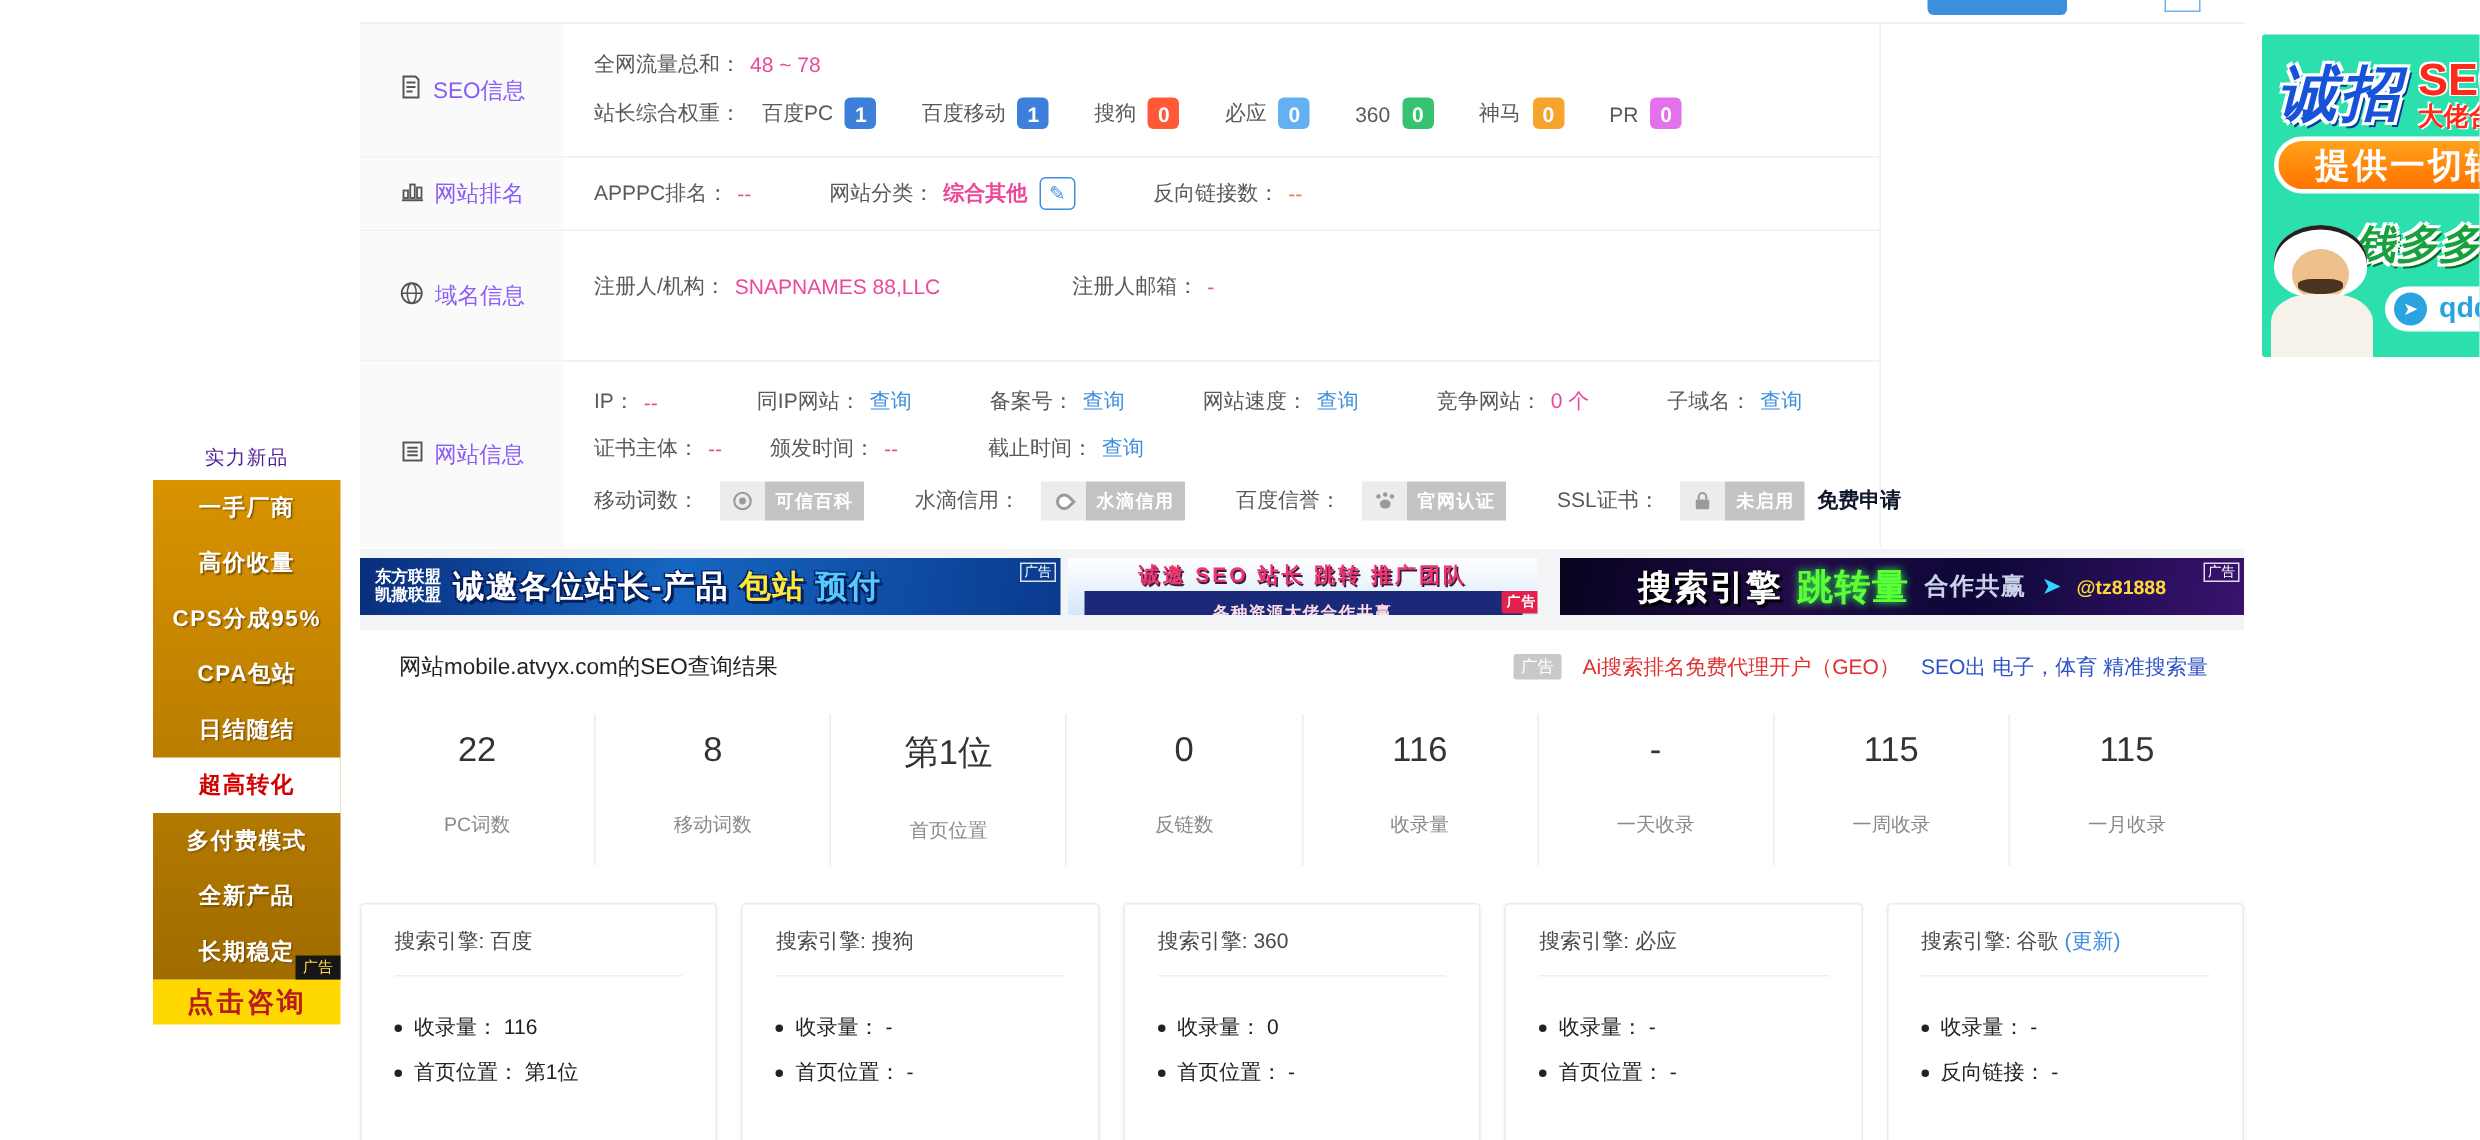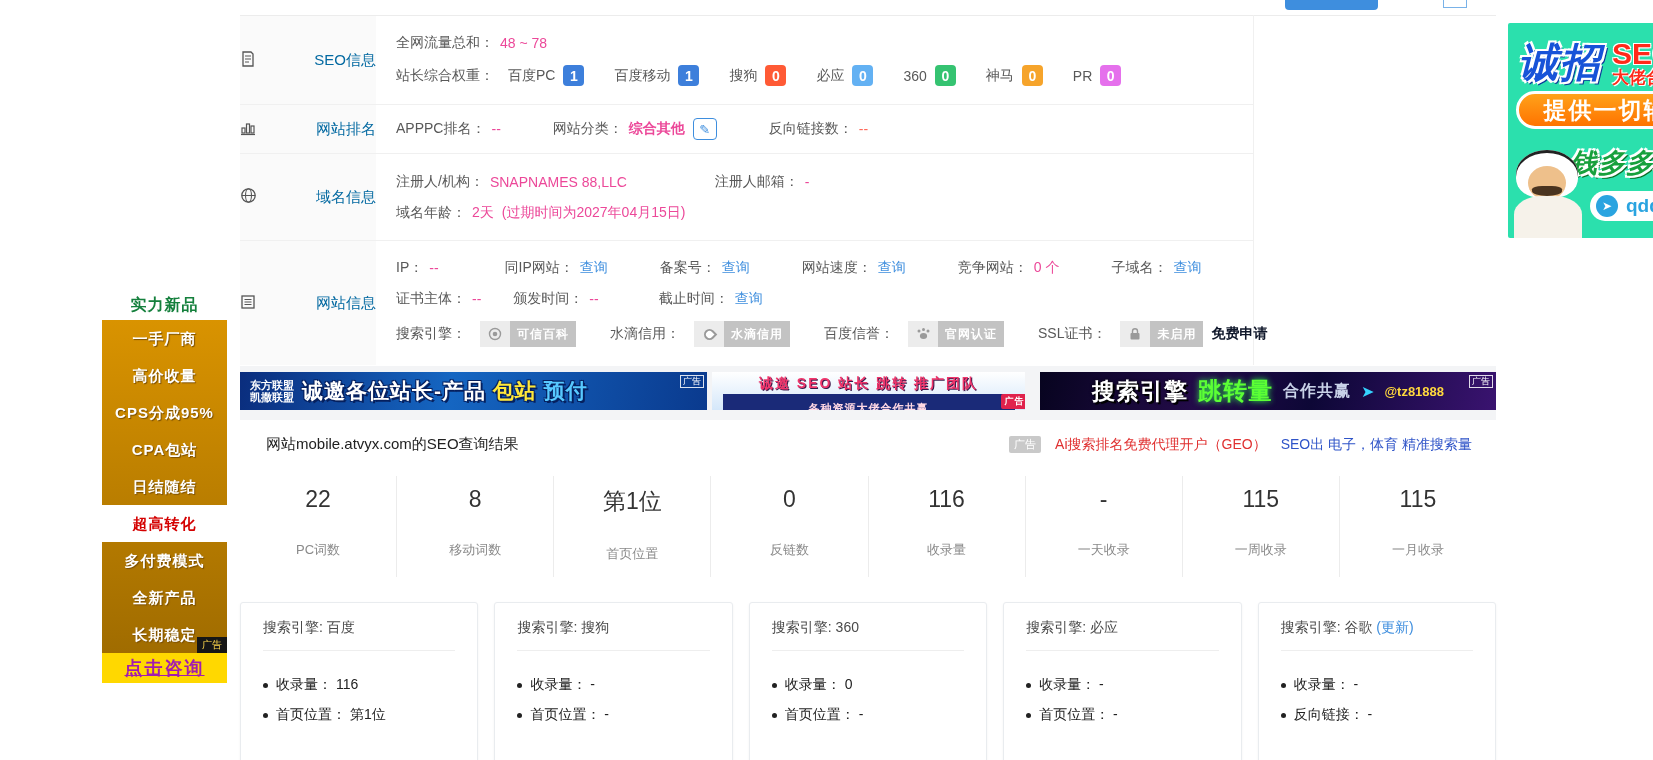--- a/index.html
+++ b/index.html
@@ -12,21 +12,21 @@
   
   .info-panel { position:absolute; left:240px; top:0; width:1256px; height:366px; background:#fff; }
   .info-panel .top-border { position:absolute; top:15px; left:0; right:0; height:1px; background:#ececec; }
   .frag-btn { position:absolute; top:0; left:1045px; width:93px; height:10px; background:#3e8ede; border-radius:0 0 4px 4px; }
   .frag-box { position:absolute; top:0; left:1203px; width:24px; height:8px; background:#fff; border:1px solid #79b2e8; border-top:none; }
   .v-sep { position:absolute; left:1013px; top:15px; height:350px; width:1px; background:#f0f0f0; }
 
   .info-rows { position:absolute; top:16px; left:0; width:1013px; }
   .info-row { display:flex; border-bottom:1px solid #f0f0f0; }
   .info-row:last-child { border-bottom:none; }
-  .row-label { width:136px; background:#fafafa; display:flex; align-items:center; justify-content:space-between; gap:7px; color:#0369a1; font-size:15px; flex-shrink:0; }
+  .row-label { width:136px; background:#fafafa; display:flex; align-items:center; justify-content:center; gap:7px; color:#8b5cf6; font-size:15px; flex-shrink:0; }
   .row-label svg { flex-shrink:0; }
   .row-content { flex:1; padding:0 0 0 20px; display:flex; flex-direction:column; justify-content:center; }
   .c-line { display:flex; align-items:center; font-size:14px; color:#595959; white-space:nowrap; }
   .c-line .lbl { color:#595959; margin-right:6px; }
   .c-line .val { color:#ec4899; }
   .c-line .seg { margin-right:52px; display:flex; align-items:center; }
   .link { color:#3e8ede; cursor:pointer; text-decoration:none; }
   .red-val { color:#ff6a5b; }
 
   .h-seo { height:89px; } .h-rank { height:49px; } .h-domain { height:87px; } .h-site { height:124px; }
@@ -67,26 +67,26 @@
   .ra-tg-circle { width:22px; height:22px; border-radius:50%; background:#2aa4e0; color:#fff; display:flex; align-items:center; justify-content:center; font-size:12px; }
   .ra-tg-name { color:#2aa4e0; font-weight:bold; font-size:19px; margin-left:8px; }
   .mascot { position:absolute; bottom:-4px; left:2px; width:78px; height:92px; }
   .mascot .scarf { position:absolute; top:0; left:6px; width:62px; height:48px; background:#fff; border-radius:50% 50% 40% 40%; box-shadow:0 3px 0 #222 inset; }
   .mascot .face { position:absolute; top:16px; left:18px; width:38px; height:34px; background:#eec08b; border-radius:50%; }
   .mascot .stache { position:absolute; top:36px; left:22px; width:30px; height:10px; background:#4a3420; border-radius:40% 40% 60% 60%; }
   .mascot .robe { position:absolute; top:46px; left:4px; width:68px; height:46px; background:#f6f2ea; border-radius:40% 40% 10% 10%; }
 
   
   .left-ad { position:absolute; left:102px; top:290px; width:125px; cursor:pointer; }
-  .la-header { height:30px; background:#fff; color:#15803d; font-weight:bold; font-size:16px; display:flex; align-items:center; justify-content:center; letter-spacing:1px; }
+  .la-header { height:30px; background:#fff; color:#4c1d95; font-weight:normal; font-size:13px; display:flex; align-items:center; justify-content:center; letter-spacing:1px; }
   .la-items { background:linear-gradient(#d99300,#a06c00); position:relative; }
   .la-item { height:37px; line-height:37px; text-align:center; color:#fff; font-weight:bold; font-size:15px; text-shadow:1px 1px 1px #7a4e00; letter-spacing:1px; }
   .la-item.active { background:#fff; color:#d40000; text-shadow:none; }
   .la-adtag { position:absolute; right:0; bottom:0; background:#161616; color:#ffd84d; font-size:10px; padding:1px 5px; }
-  .la-footer { height:30px; background:#ffd800; color:#a21caf; font-weight:bold; font-size:18px; display:flex; align-items:center; justify-content:center; letter-spacing:2px;text-decoration:underline; }
+  .la-footer { height:30px; background:#ffd800; color:#b91c1c; font-weight:bold; font-size:18px; display:flex; align-items:center; justify-content:center; letter-spacing:2px; }
 
   
   .banner { position:absolute; top:372px; height:38px; overflow:hidden; cursor:pointer; }
   .b1 { left:240px; width:467px; background:linear-gradient(100deg,#0a2d7d 0%,#1566c2 45%,#0a3a8e 100%); display:flex; align-items:center; }
   .b1-left { font-size:11px; font-weight:bold; color:#fff; line-height:12px; margin:0 8px 0 10px; white-space:nowrap; }
   .b1-main { font-size:21px; font-weight:bold; color:#fff; white-space:nowrap;
     text-shadow:-1px -1px 0 #06205e,1px -1px 0 #06205e,-1px 1px 0 #06205e,2px 2px 0 #06205e; letter-spacing:1px; }
   .b1-hl1 { color:#ffe83a; } .b1-hl2 { color:#57c9ff; }
   .b2 { left:712px; width:313px; background:linear-gradient(#ffffff,#d4e7fa); }
   .b2-l1 { text-align:center; font-size:14px; font-weight:bold; color:#f0356b; letter-spacing:2px; margin-top:3px;
@@ -231,25 +231,20 @@
         <div class="c-line gap-l">
           <span class="seg">
               <span class="lbl">注册人/机构：</span>
               <span class="val">SNAPNAMES 88,LLC</span>
             </span>
           <span class="seg" style="margin-left:36px">
               <span class="lbl">注册人邮箱：</span>
               <span class="val">-</span>
             </span>
         </div>
-        <div class="c-line">
-          <span class="lbl">域名年龄：</span>
-          <span class="val" style="margin-right:8px">2天</span>
-          <span class="val">(过期时间为2027年04月15日)</span>
-        </div>
       </div>
     </div>
 
     <div class="info-row h-site">
       <div class="row-label">
         <span>
           <svg width="16" height="16" viewBox="0 0 16 16">
               <rect x="2" y="2" width="12" height="12" fill="none" stroke="#555" stroke-width="1.3"></rect>
               <path d="M4.5 5.5h7M4.5 8h7M4.5 10.5h7" stroke="#555" stroke-width="1.2"></path>
             </svg>
@@ -292,21 +287,21 @@
               <span class="lbl">颁发时间：</span>
               <span class="val">--</span>
             </span>
           <span class="seg">
               <span class="lbl">截止时间：</span>
               <a class="link">查询</a>
             </span>
         </div>
         <div class="c-line">
           <span class="cert-seg">
-            <span class="lbl">搜索引擎：</span>
+            <span class="lbl">移动词数：</span>
             <span class="cert-badge">
               <span class="cert-icon">
                   <svg width="14" height="14" viewBox="0 0 14 14">
                     <circle cx="7" cy="7" r="5.5" fill="none" stroke="#9a9a9a" stroke-width="1.4"></circle>
                     <circle cx="7" cy="7" r="2.3" fill="#9a9a9a"></circle>
                   </svg>
                 </span>
               <span class="cert-text">可信百科</span>
             </span>
           </span>

